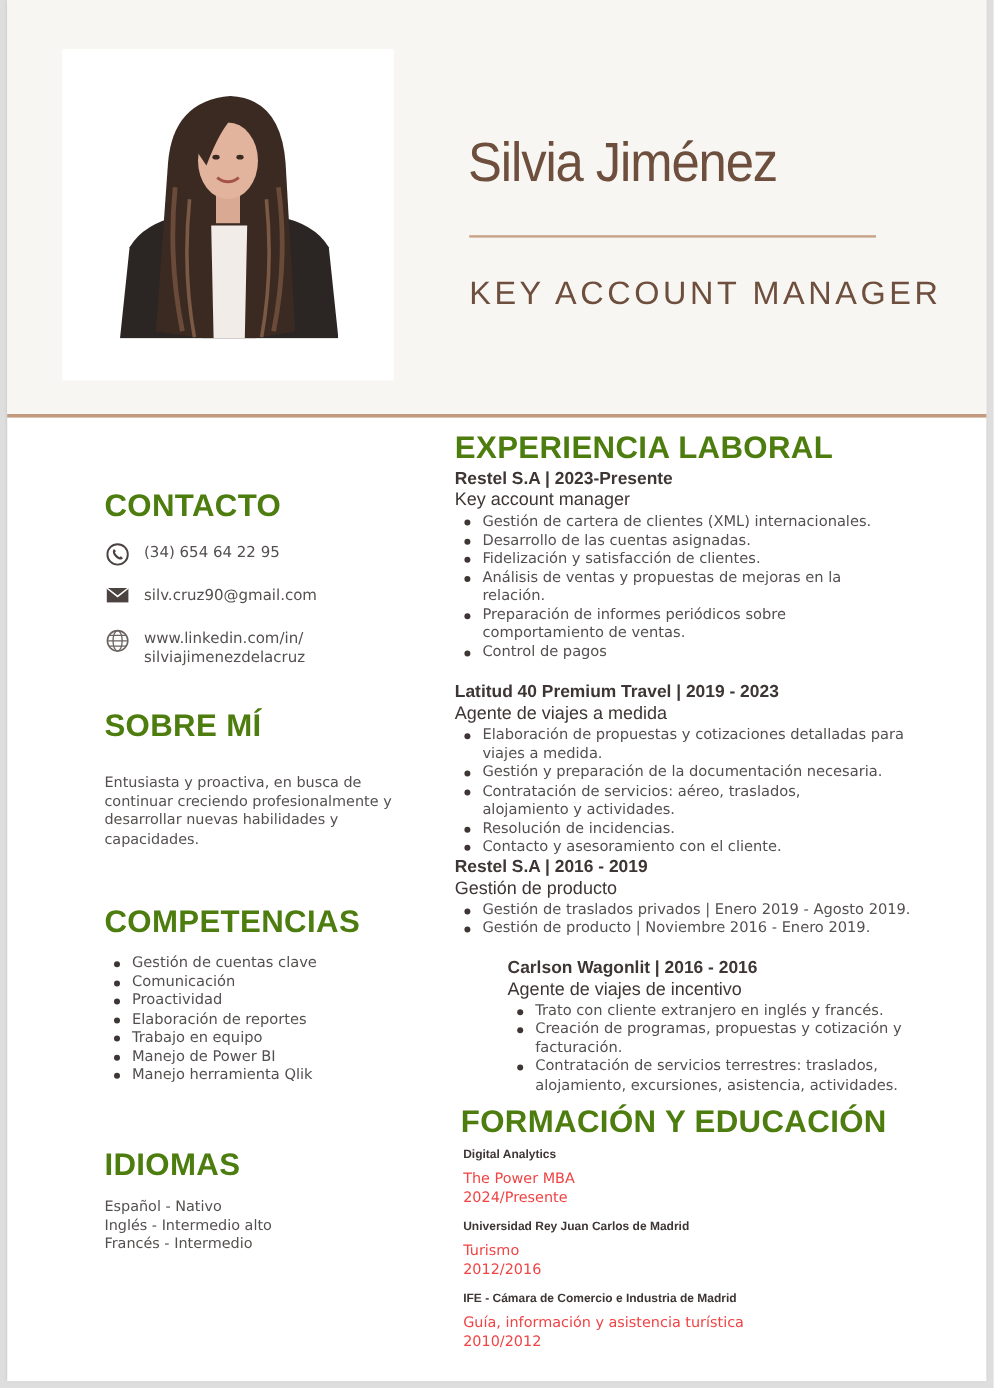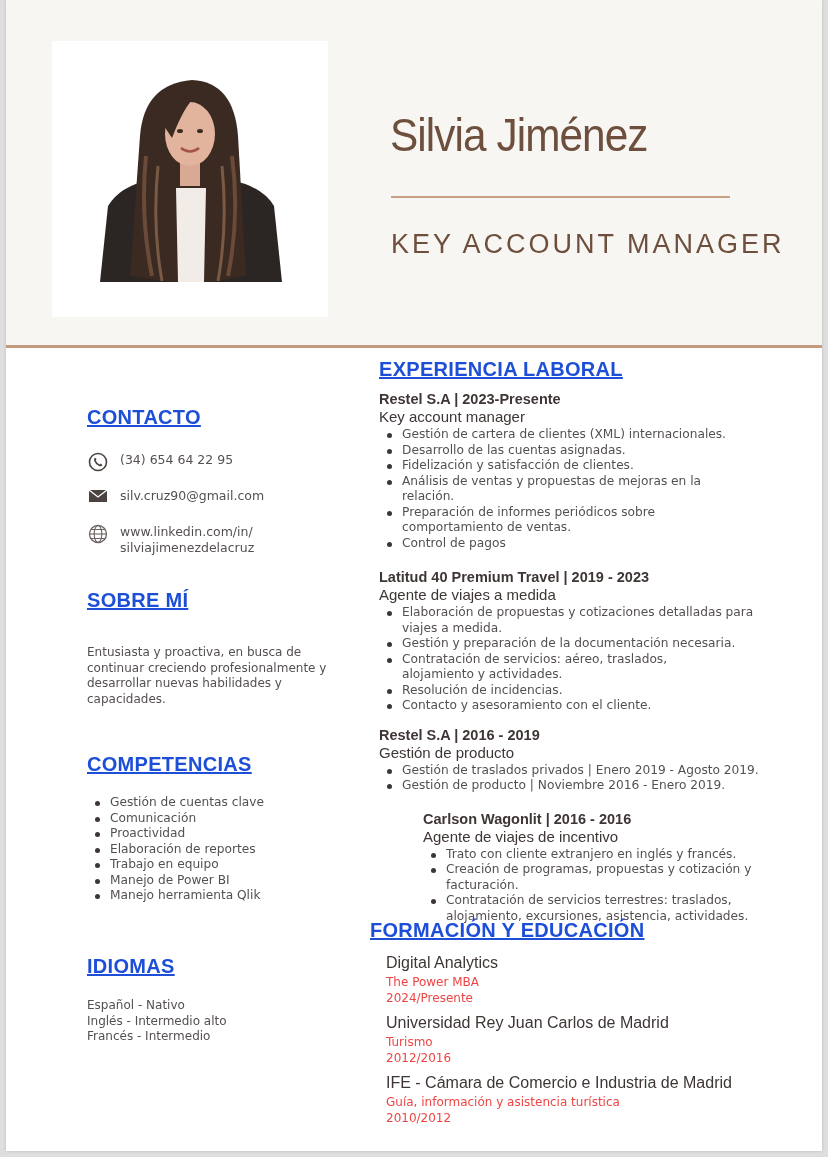--- a/index.html
+++ b/index.html
@@ -43,23 +43,22 @@
     background: #c8a287;
   }
   .job-title {
     position: absolute; left: 385px; top: 229px;
     font-family: "Liberation Sans", sans-serif;
     font-size: 27px; color: #6e4f3e; letter-spacing: 3px;
   }
   .h2 {
     position: absolute;
     font-family: "Liberation Sans", sans-serif;
-    font-weight: bold; color: #1d4ed8; font-size: 20px;
+    font-weight: bold; color: #4d7c0f; font-size: 26px;
     letter-spacing: 0.3px;
-    text-decoration: underline;
   }
   .small {
     font-family: "DejaVu Sans", sans-serif;
     font-size: 12px; color: #555050; line-height: 15.5px;
   }
   .contact-row { position: absolute; left: 82px; display: flex; align-items: flex-start; }
   .contact-icon { width: 20px; height: 18px; margin-right: 12px; color: #4a4340; }
   .contact-text { font-size: 12.5px; color: #555050; line-height: 16px; }
   .about {
     position: absolute; left: 81px; top: 645px; width: 260px;
@@ -85,21 +84,21 @@
   }
   .job-role {
     font-family: "Liberation Sans", sans-serif;
     font-size: 15px; color: #3e3634; line-height: 17px;
   }
   .exp ul.bullets { margin-top: 2px; }
   .edu { position: absolute; left: 380px; top: 953px; width: 420px; }
   .edu-item { margin-bottom: 7px; }
   .edu-title {
     font-family: "Liberation Sans", sans-serif;
-    font-weight: normal; font-size: 16px; color: #3e3634; line-height: 20px;
+    font-weight: bold; font-size: 10px; color: #3e3634; line-height: 20px;
     margin-bottom: 2px;
   }
   .edu-line { font-size: 12px; color: #ef4444; line-height: 15.5px; }
 </style>
 </head>
 <body>
 
 <div class="page">
 
   <div class="header">
@@ -220,41 +219,41 @@
       <div class="job-role">Agente de viajes a medida</div>
       <ul class="bullets">
         <li style="width:355px">Elaboración de propuestas y cotizaciones detalladas para viajes a medida.</li>
         <li>Gestión y preparación de la documentación necesaria.</li>
         <li style="width:310px">Contratación de servicios: aéreo, traslados, alojamiento y actividades.</li>
         <li>Resolución de incidencias.</li>
         <li>Contacto y asesoramiento con el cliente.</li>
       </ul>
     </div>
 
-    <div class="job" style="margin-top:13px;">
+    <div class="job" style="margin-top:1px;">
       <div class="job-head">Restel S.A | 2016 - 2019</div>
       <div class="job-role">Gestión de producto</div>
       <ul class="bullets">
         <li style="white-space:nowrap">Gestión de traslados privados | Enero 2019 - Agosto 2019.</li>
         <li style="white-space:nowrap">Gestión de producto | Noviembre 2016 - Enero 2019.</li>
       </ul>
     </div>
 
     <div class="job" style="margin-top:17px;margin-left:44px;">
       <div class="job-head">Carlson Wagonlit | 2016 - 2016</div>
       <div class="job-role">Agente de viajes de incentivo</div>
       <ul class="bullets">
         <li>Trato con cliente extranjero en inglés y francés.</li>
         <li style="width:340px">Creación de programas, propuestas y cotización y facturación.</li>
         <li style="width:330px">Contratación de servicios terrestres: traslados, alojamiento, excursiones, asistencia, actividades.</li>
       </ul>
     </div>
   </div>
 
-  <div class="h2" style="left:364px; top:919px;">FORMACIÓN Y EDUCACIÓN</div>
+  <div class="h2" style="left:378px; top:919px;">FORMACIÓN Y EDUCACIÓN</div>
   <div class="edu">
     <div class="edu-item">
       <div class="edu-title">Digital Analytics</div>
       <div class="edu-line">The Power MBA</div>
       <div class="edu-line">2024/Presente</div>
     </div>
     <div class="edu-item">
       <div class="edu-title">Universidad Rey Juan Carlos de Madrid</div>
       <div class="edu-line">Turismo</div>
       <div class="edu-line">2012/2016</div>

